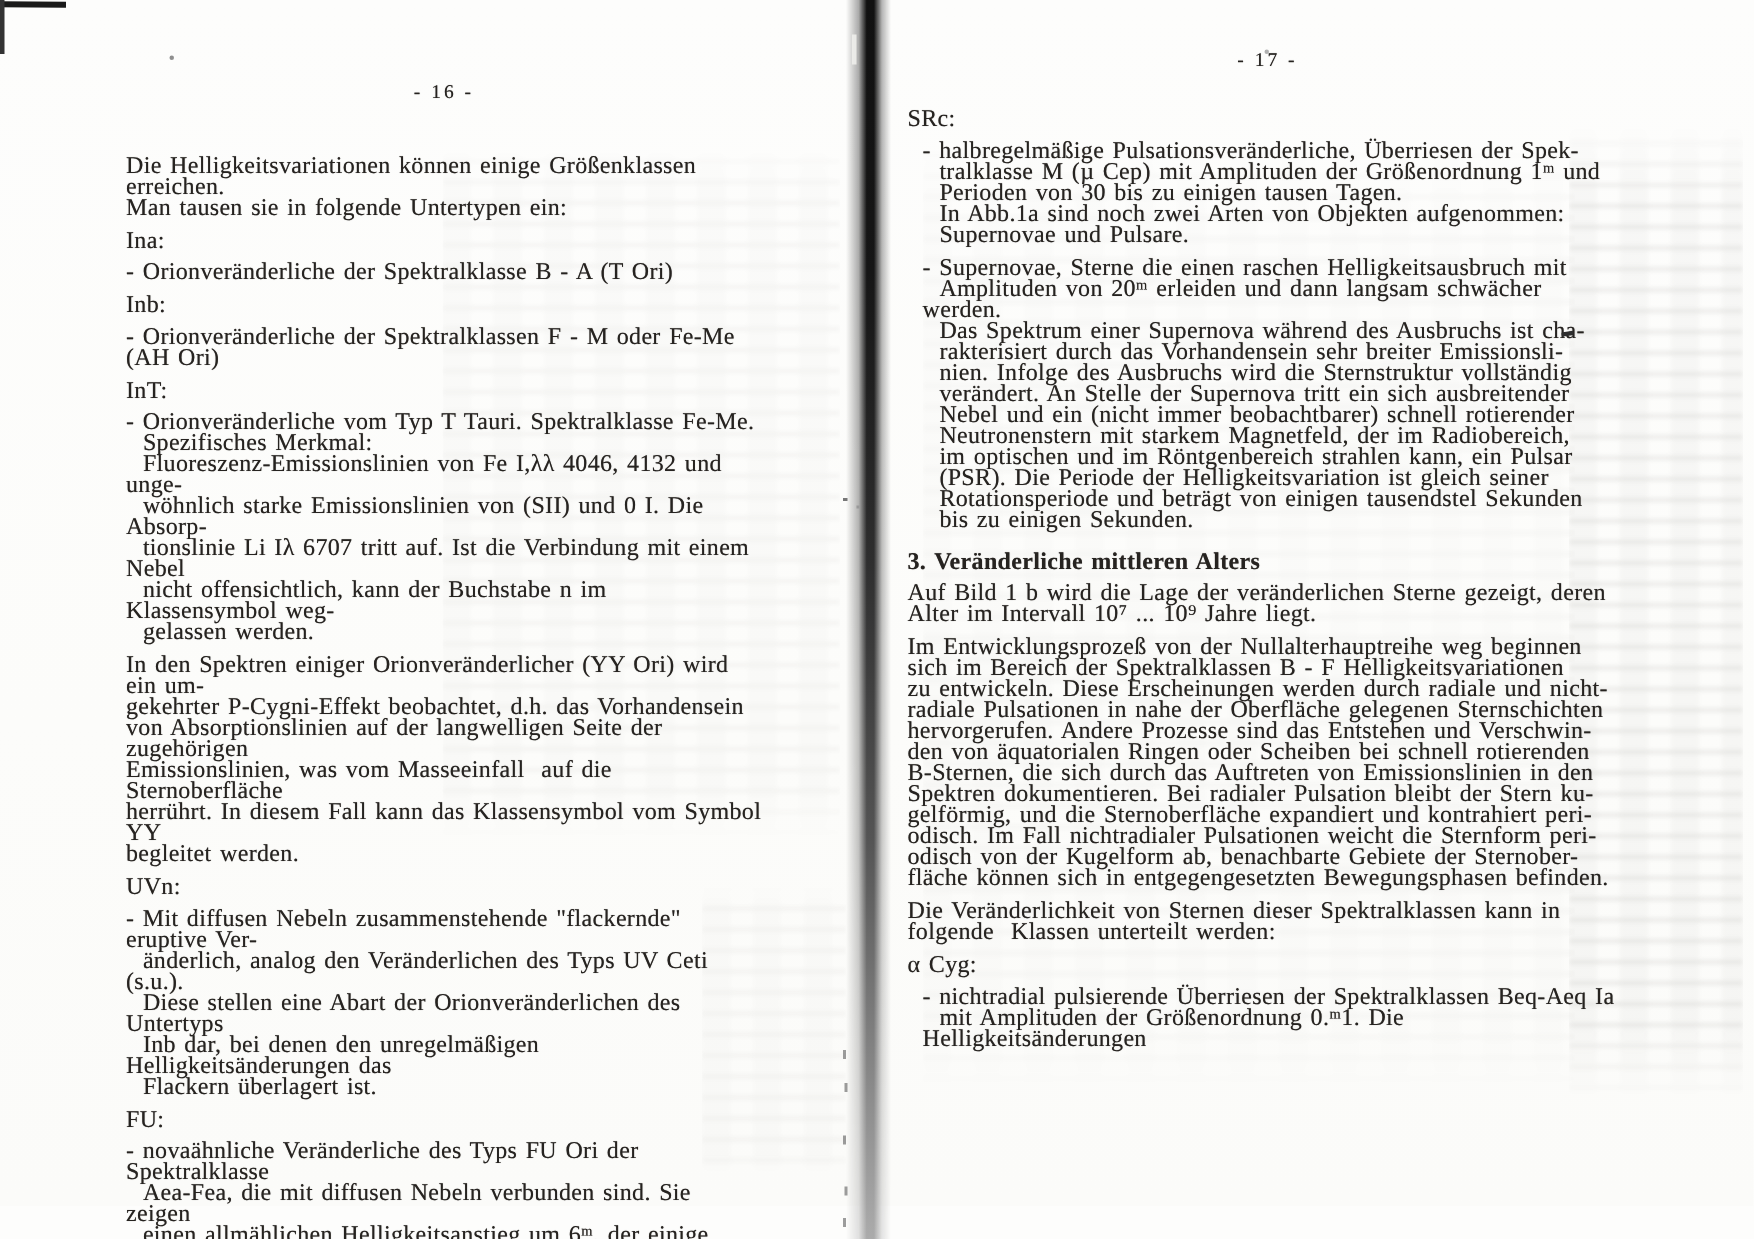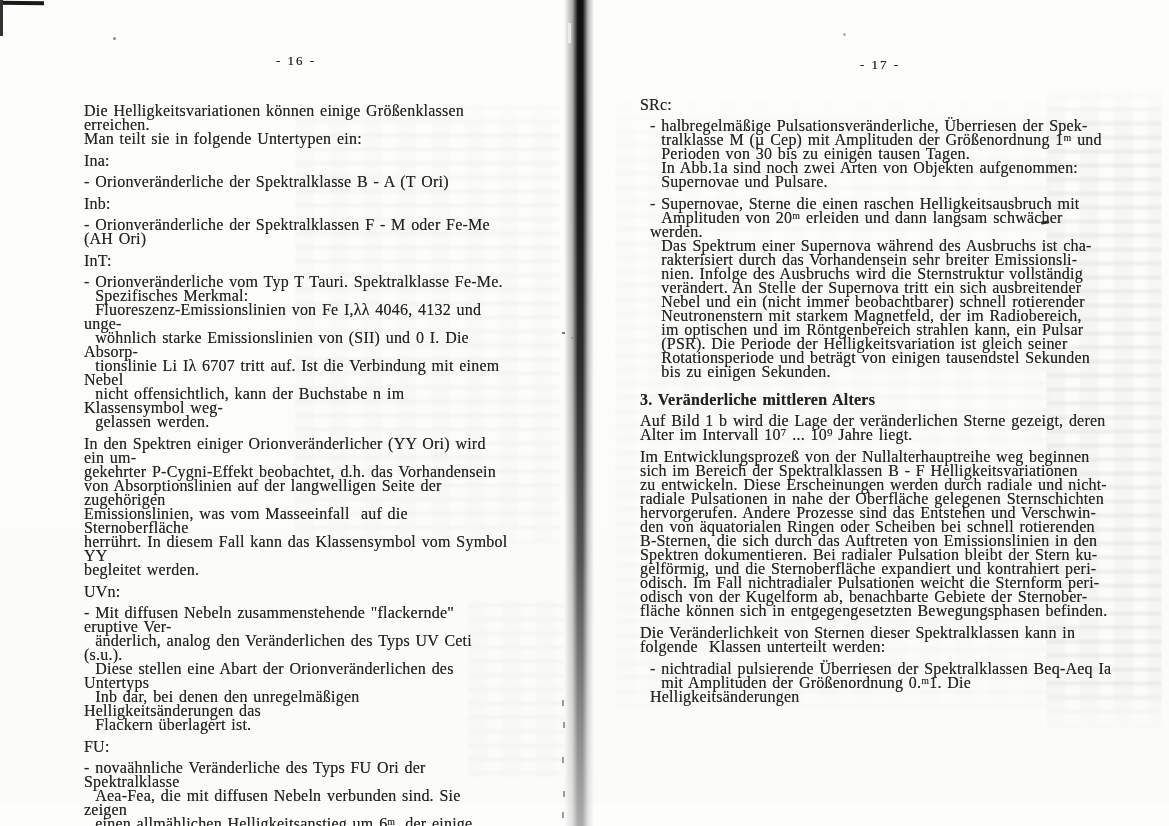--- a/index.html
+++ b/index.html
@@ -6,21 +6,21 @@
   body{
     width:1169px;height:826px;overflow:hidden;
     background:#fdfdfc;
     font-family:"Liberation Serif","DejaVu Serif",serif;
   }
   .scan{position:relative;width:1169px;height:804px;background:linear-gradient(180deg,#fdfdfc 0%,#fcfcfa 60%,#fbfbf9 100%);}
 
   
   .page{position:absolute;color:#262320;}
   .page-left{left:84px;top:54px;width:424px;}
-  .page-right{left:605px;top:58px;width:480px;margin-left:35px;}
+  .page-right{left:605px;top:33px;width:480px;}
   .pageno{
     text-align:center;font-size:13px;line-height:14px;letter-spacing:2px;
     text-shadow:0 0 .5px rgba(38,35,32,.65);
   }
   .page-left .pageno{margin-bottom:36px;}
   .page-right .pageno{margin-bottom:26px;}
 
   .blk{
     white-space:pre-wrap;
     font-size:16px;line-height:14px;
@@ -79,21 +79,21 @@
 <div class="scan">
 
   <div class="ghost ghost-left-col"></div>
   <div class="ghost ghost-left-low"></div>
   <div class="ghost ghost-right-body"></div>
   <div class="ghost ghost-right-margin"></div>
 
   <div class="page page-left">
     <div class="pageno">- 16 -</div>
     <div class="blk p">Die Helligkeitsvariationen können einige Größenklassen erreichen.
-Man teilt sie in folgende Untertypen ein:</div>
+Man tausen sie in folgende Untertypen ein:</div>
     <div class="blk h">Ina:</div>
     <div class="blk p">- Orionveränderliche der Spektralklasse B - A (T Ori)</div>
     <div class="blk h">Inb:</div>
     <div class="blk p">- Orionveränderliche der Spektralklassen F - M oder Fe-Me (AH Ori)</div>
     <div class="blk h">InT:</div>
     <div class="blk p">- Orionveränderliche vom Typ T Tauri. Spektralklasse Fe-Me.
   Spezifisches Merkmal:
   Fluoreszenz-Emissionslinien von Fe I,λλ 4046, 4132 und unge-
   wöhnlich starke Emissionslinien von (SII) und 0 I. Die Absorp-
   tionslinie Li Iλ 6707 tritt auf. Ist die Verbindung mit einem Nebel
@@ -154,20 +154,21 @@
 hervorgerufen. Andere Prozesse sind das Entstehen und Verschwin-
 den von äquatorialen Ringen oder Scheiben bei schnell rotierenden
 B-Sternen, die sich durch das Auftreten von Emissionslinien in den
 Spektren dokumentieren. Bei radialer Pulsation bleibt der Stern ku-
 gelförmig, und die Sternoberfläche expandiert und kontrahiert peri-
 odisch. Im Fall nichtradialer Pulsationen weicht die Sternform peri-
 odisch von der Kugelform ab, benachbarte Gebiete der Sternober-
 fläche können sich in entgegengesetzten Bewegungsphasen befinden.</div>
     <div class="blk p">Die Veränderlichkeit von Sternen dieser Spektralklassen kann in
 folgende  Klassen unterteilt werden:</div>
+    <div class="blk h">α Cyg:</div>
     <div class="blk p ind">- nichtradial pulsierende Überriesen der Spektralklassen Beq-Aeq Ia
   mit Amplituden der Größenordnung 0.ᵐ1. Die Helligkeitsänderungen</div>
   </div>
 
   <div class="mark tl-h"></div>
   <div class="mark tl-v"></div>
   <div class="mark speck1"></div>
   <div class="mark speck2"></div>
   <div class="mark speck3"></div>
   <div class="mark speck4"></div>

